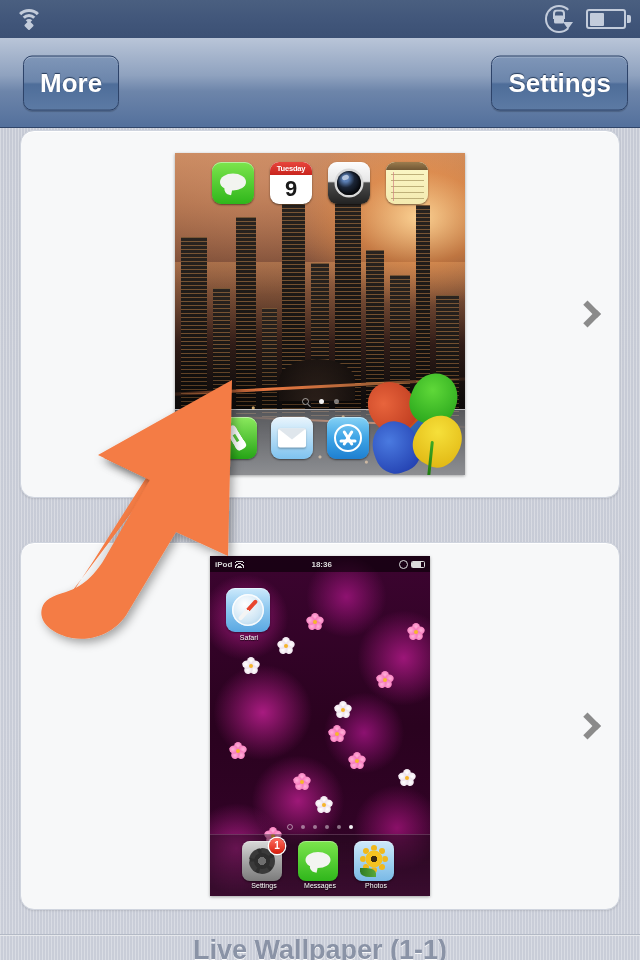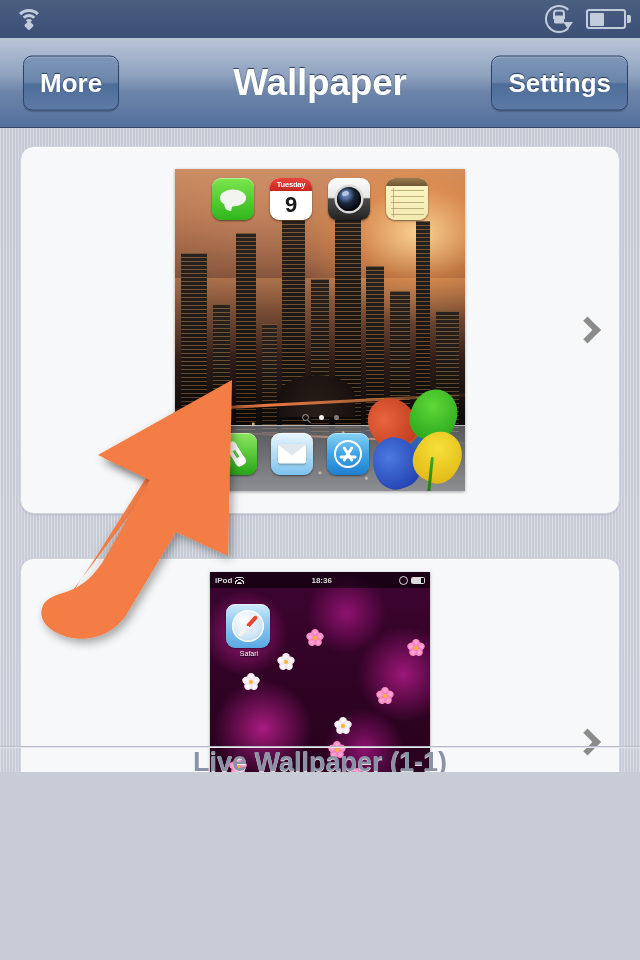--- a/index.html
+++ b/index.html
@@ -90,25 +90,25 @@
     color:#fff;font-size:26px;font-weight:bold;
     text-shadow:0 -1px 1px rgba(20,40,70,.8);
     cursor:pointer;
   }
   .nav-btn.left{ left:23px; }
   .nav-btn.right{ right:12px; }
 
   
   .content{
     position:relative;
-    height:644px;
+    height:832px;
     background:
       repeating-linear-gradient(to right, rgba(255,255,255,.30) 0 1px, rgba(0,0,0,0) 1px 3px),
       linear-gradient(to bottom,#c6cad5,#c9cdd8);
-    padding:18px 20px 0 20px;
+    padding:2px 20px 0 20px;
     overflow:hidden;
   }
 
   .card{
     position:relative;
     background:#f7f8f9;
     border:1px solid #cfd4de;
     border-radius:14px;
     box-shadow:0 1px 2px rgba(0,0,0,.10), inset 0 1px 0 #fff;
     display:flex;align-items:center;justify-content:center;
@@ -491,21 +491,20 @@
     <div class="battery">
       <span class="shell"></span>
         <span class="tip"></span>
         <span class="fill"></span>
     </div>
   </div>
 </div>
 
 <div class="navbar">
   <div class="nav-btn left">More</div>
-  <div class="nav-title">Wallpaper</div>
   <div class="nav-btn right">Settings</div>
 </div>
 
 <div class="content">
 
   <div class="card first">
     <div class="preview p1">
       <div class="wp-city">
         <div class="haze"></div>
         <div class="tower" style="left:2%;  width:9%;  height:56%;"></div>

